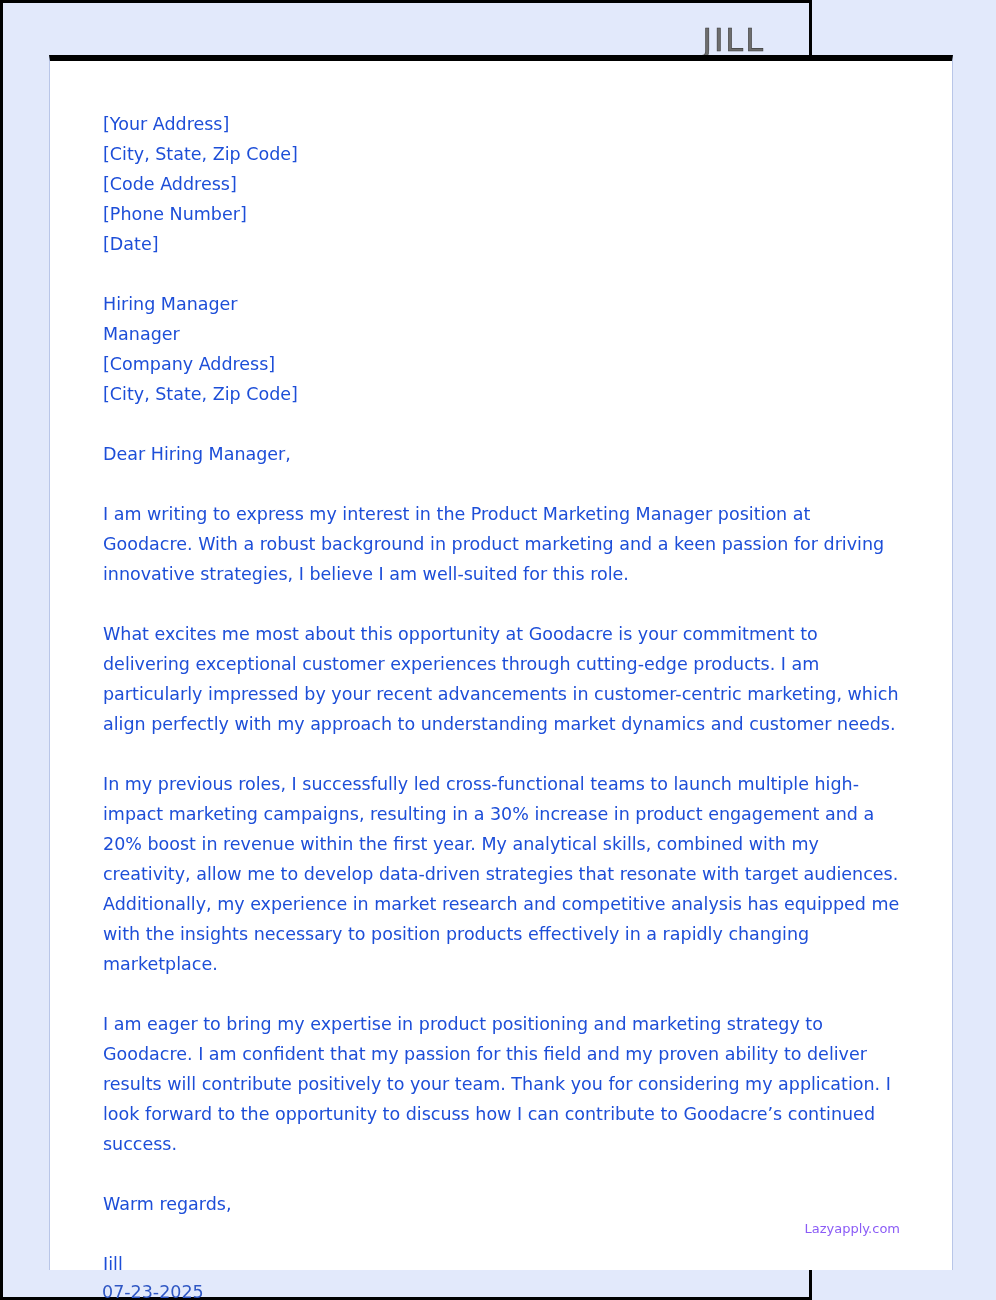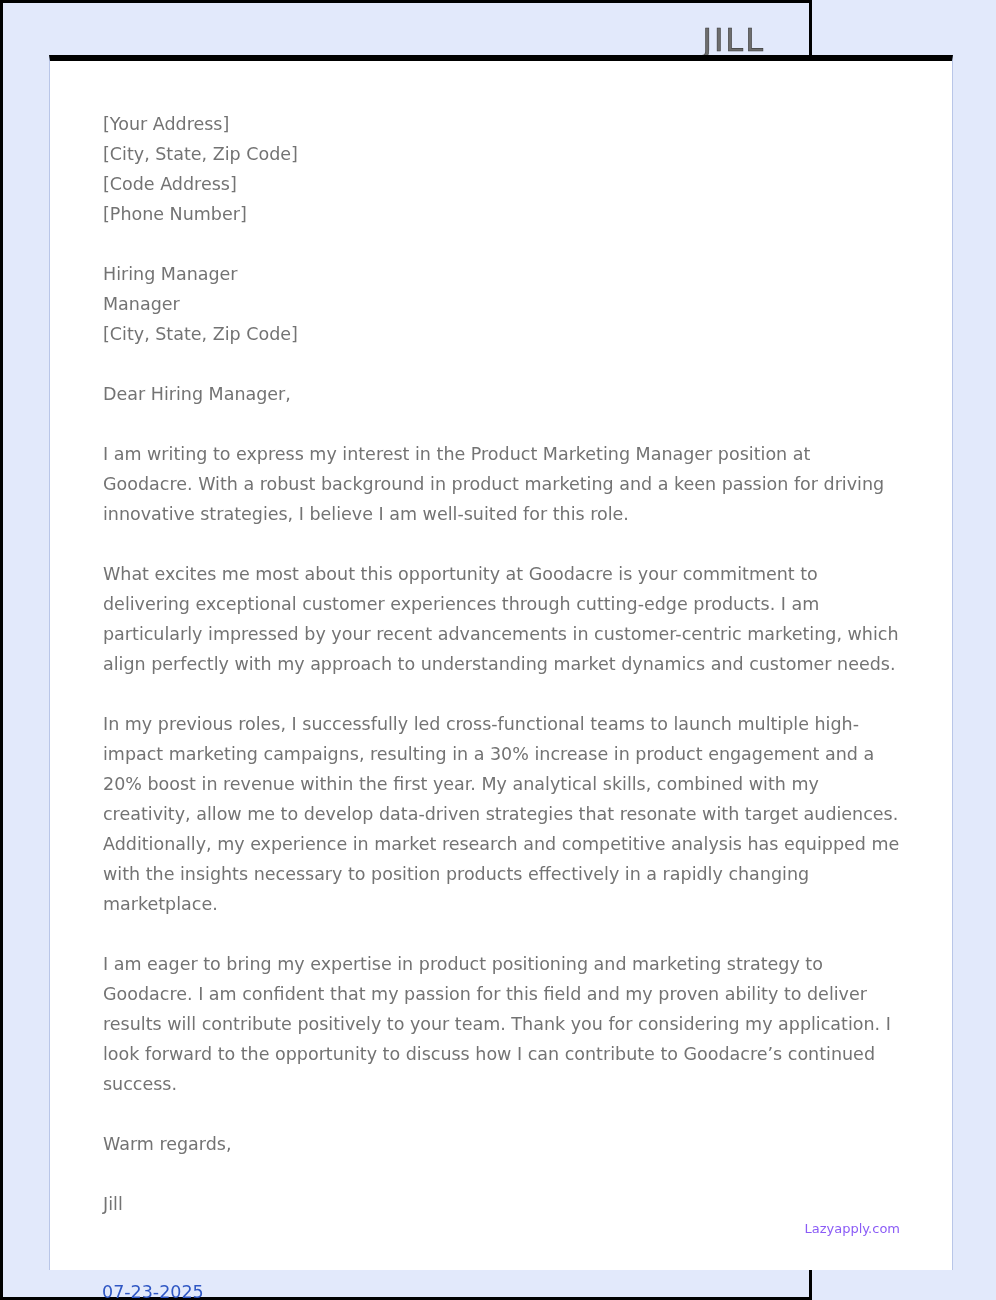--- a/index.html
+++ b/index.html
@@ -48,21 +48,21 @@
     box-sizing: border-box;
     overflow: hidden;
   }
   .letter {
     position: absolute;
     left: 53px;
     top: 48px;
     width: 800px;
     font-size: 17.5px;
     line-height: 30px;
-    color: #737373;
+    color: #1d4ed8;
   }
   .letter .block {
     margin: 0 0 30px 0;
   }
   .letter .block.tight {
     margin-bottom: 0;
   }
   .letter .line {
     white-space: pre-wrap;
   }
@@ -98,25 +98,27 @@
 
   <div class="sheet">
 
     <div class="letter">
 
       <div class="block">
         <div class="line">[Your Address]</div>
         <div class="line">[City, State, Zip Code]</div>
         <div class="line">[Code Address]</div>
         <div class="line">[Phone Number]</div>
+        <div class="line">[Date]</div>
       </div>
 
       <div class="block">
         <div class="line">Hiring Manager</div>
         <div class="line">Manager</div>
+        <div class="line">[Company Address]</div>
         <div class="line">[City, State, Zip Code]</div>
       </div>
 
       <div class="block">
         <div class="line">Dear Hiring Manager,</div>
       </div>
 
       <p class="para">I am writing to express my interest in the Product Marketing Manager position at Goodacre. With a robust background in product marketing and a keen passion for driving innovative strategies, I believe I am well-suited for this role.</p>
       <p class="para">What excites me most about this opportunity at Goodacre is your commitment to delivering exceptional customer experiences through cutting-edge products. I am particularly impressed by your recent advancements in customer-centric marketing, which align perfectly with my approach to understanding market dynamics and customer needs.</p>
       <p class="para">In my previous roles, I successfully led cross-functional teams to launch multiple high-impact marketing campaigns, resulting in a 30% increase in product engagement and a 20% boost in revenue within the first year. My analytical skills, combined with my creativity, allow me to develop data-driven strategies that resonate with target audiences. Additionally, my experience in market research and competitive analysis has equipped me with the insights necessary to position products effectively in a rapidly changing marketplace.</p>

